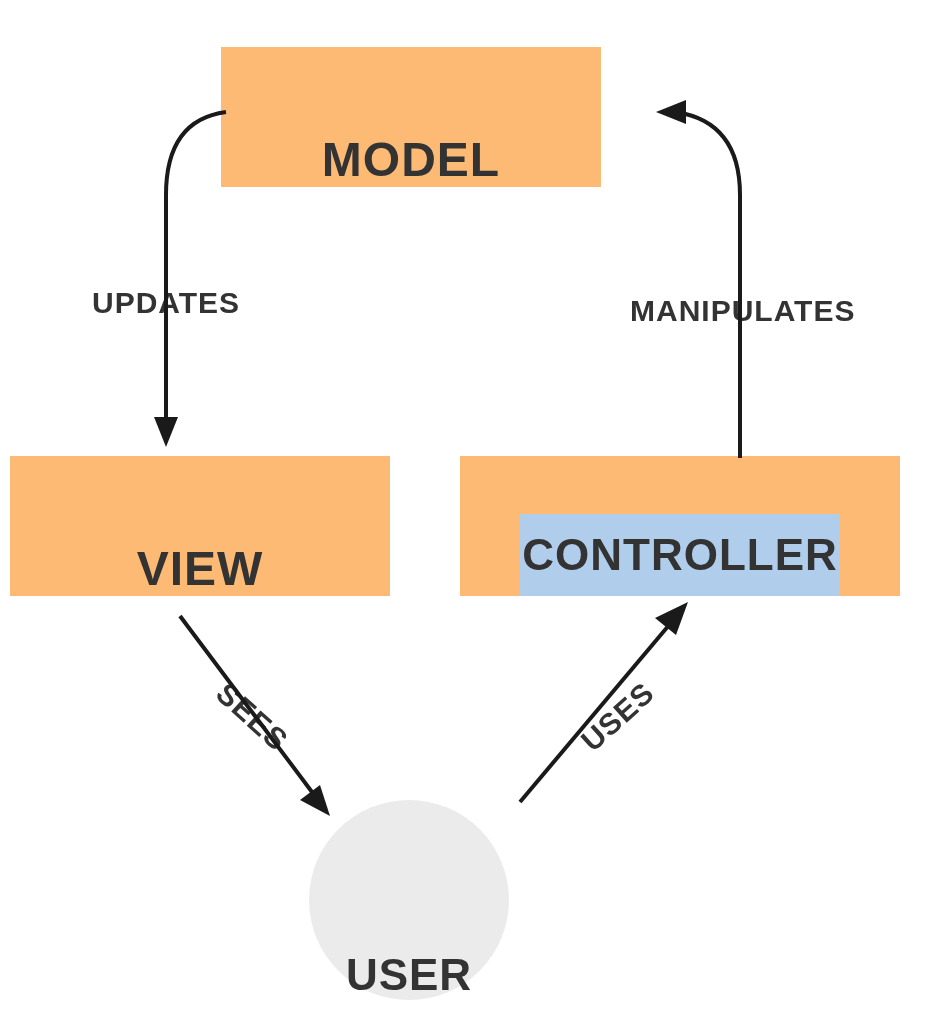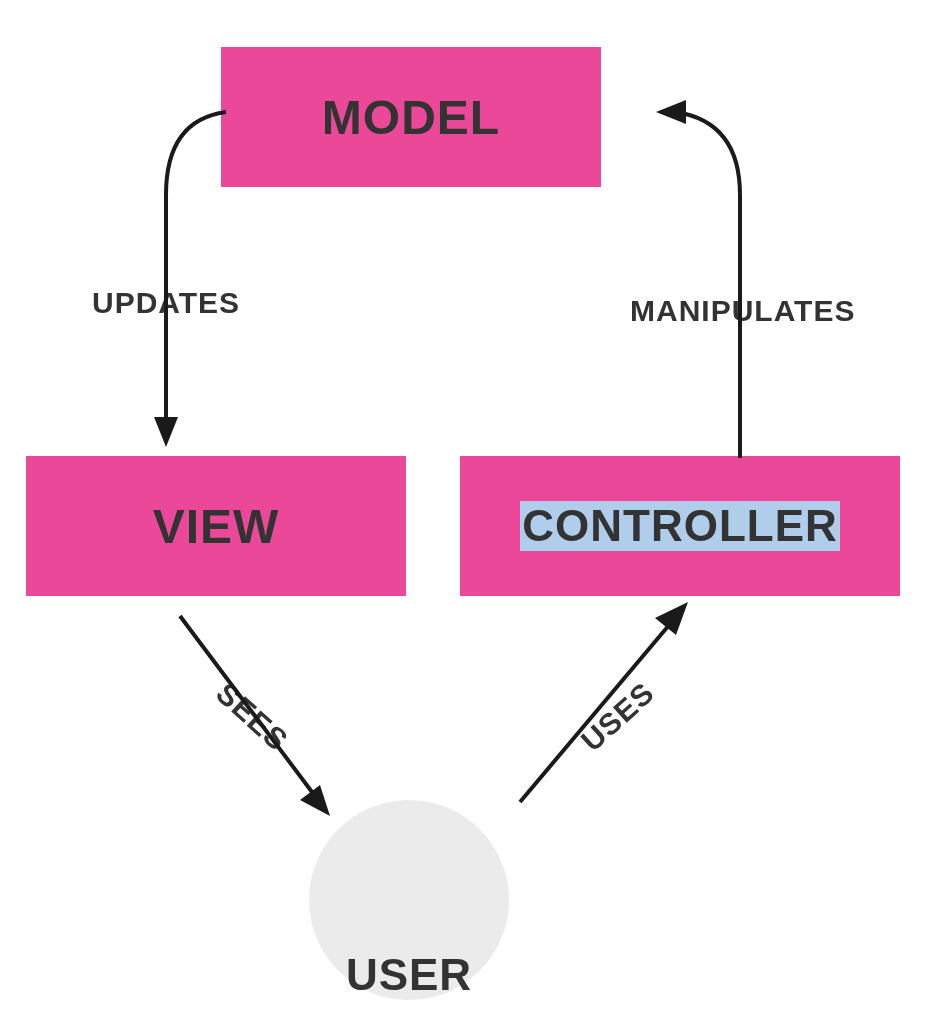--- a/index.html
+++ b/index.html
@@ -6,33 +6,33 @@
     body {
       width: 932px;
       height: 1024px;
       background: #ffffff;
       position: relative;
       font-family: Verdana, Geneva, sans-serif;
       overflow: hidden;
     }
     .node-box {
       position: absolute;
-      background: #ec4899;
+      background: #fdba74;
       display: flex;
-      align-items: center;
+      align-items: flex-end;
       justify-content: center;
     }
     .node-label {
       font-weight: 900;
       color: #333333;
       letter-spacing: 1px;
     }
     .highlight {
       background: #b0cdec;
-      padding: 0 2px;
+      padding: 16px 2px;
     }
     .user-circle {
       position: absolute;
       width: 200px;
       height: 200px;
       border-radius: 50%;
       background: #ebebeb;
       display: flex;
       align-items: center;
       justify-content: center;
@@ -62,21 +62,21 @@
       stroke: none;
     }
   </style>
 </head>
 <body>
 
 <div class="node-box" style="left:221px; top:47px; width:380px; height:140px;">
   <span class="node-label" style="font-size:48px;">MODEL</span>
 </div>
 
-<div class="node-box" style="left:10px; top:456px; width:380px; height:140px;margin-left:16px;">
+<div class="node-box" style="left:10px; top:456px; width:380px; height:140px;">
   <span class="node-label" style="font-size:48px;">VIEW</span>
 </div>
 
 <div class="node-box" style="left:460px; top:456px; width:440px; height:140px;">
   <span class="node-label highlight" style="font-size:44px;">CONTROLLER</span>
 </div>
 
 <div class="user-circle" style="left:309px; top:800px;align-items:flex-end;">
   <span class="node-label" style="font-size:44px;">USER</span>
 </div>

